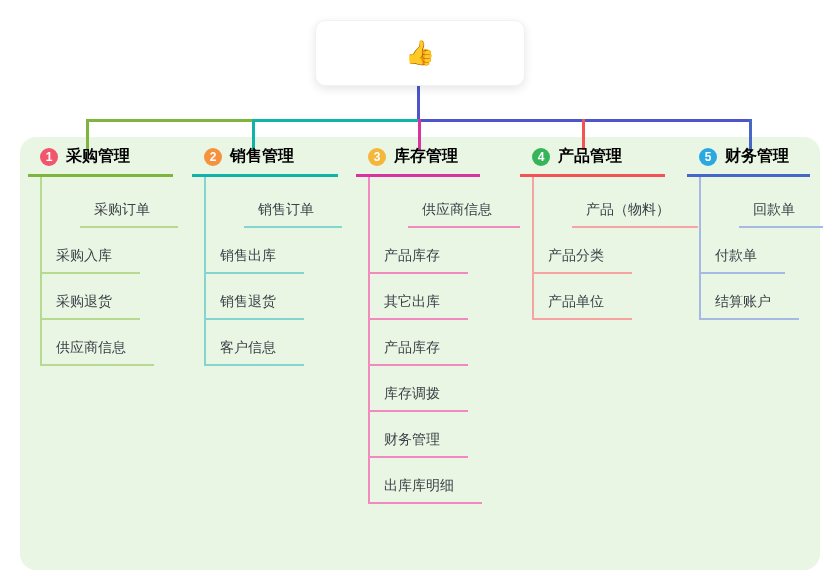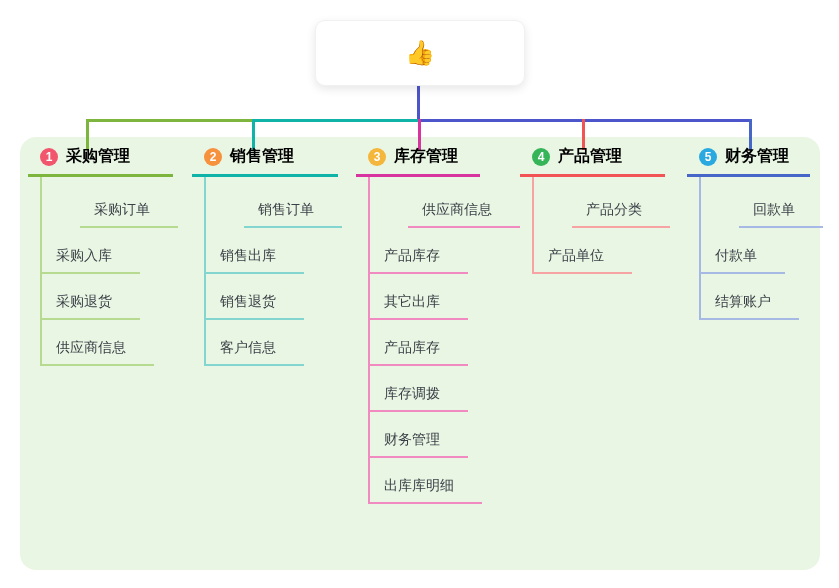--- a/index.html
+++ b/index.html
@@ -137,20 +137,23 @@
     </div>
   </div>
 
   <div class="branch" style="left: 520px; --hw: 145px; --line: #f25355; --light: #f8a3a3;">
     <div class="branch-header">
       <span class="badge" style="background: rgb(54, 181, 88);">4</span>
       <span class="branch-title">产品管理</span>
     </div>
     <div class="children">
       <div class="child">
+          <span class="child-label">产品（物料）</span>
+        </div>
+      <div class="child">
           <span class="child-label">产品分类</span>
         </div>
       <div class="child">
           <span class="child-label">产品单位</span>
         </div>
     </div>
   </div>
 
   <div class="branch" style="left: 687px; --hw: 123px; --line: #4767c8; --light: #a6b9e5;">
     <div class="branch-header">

